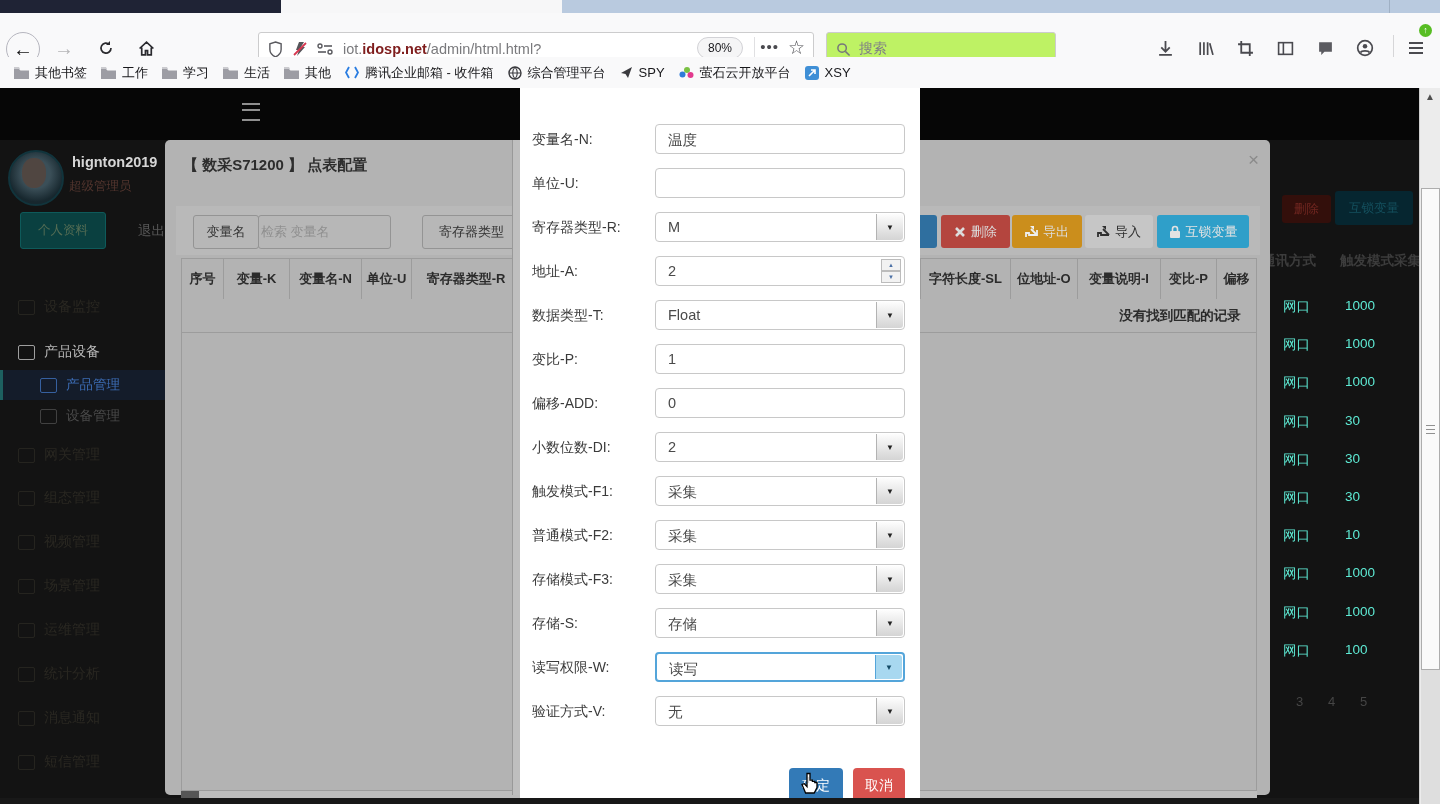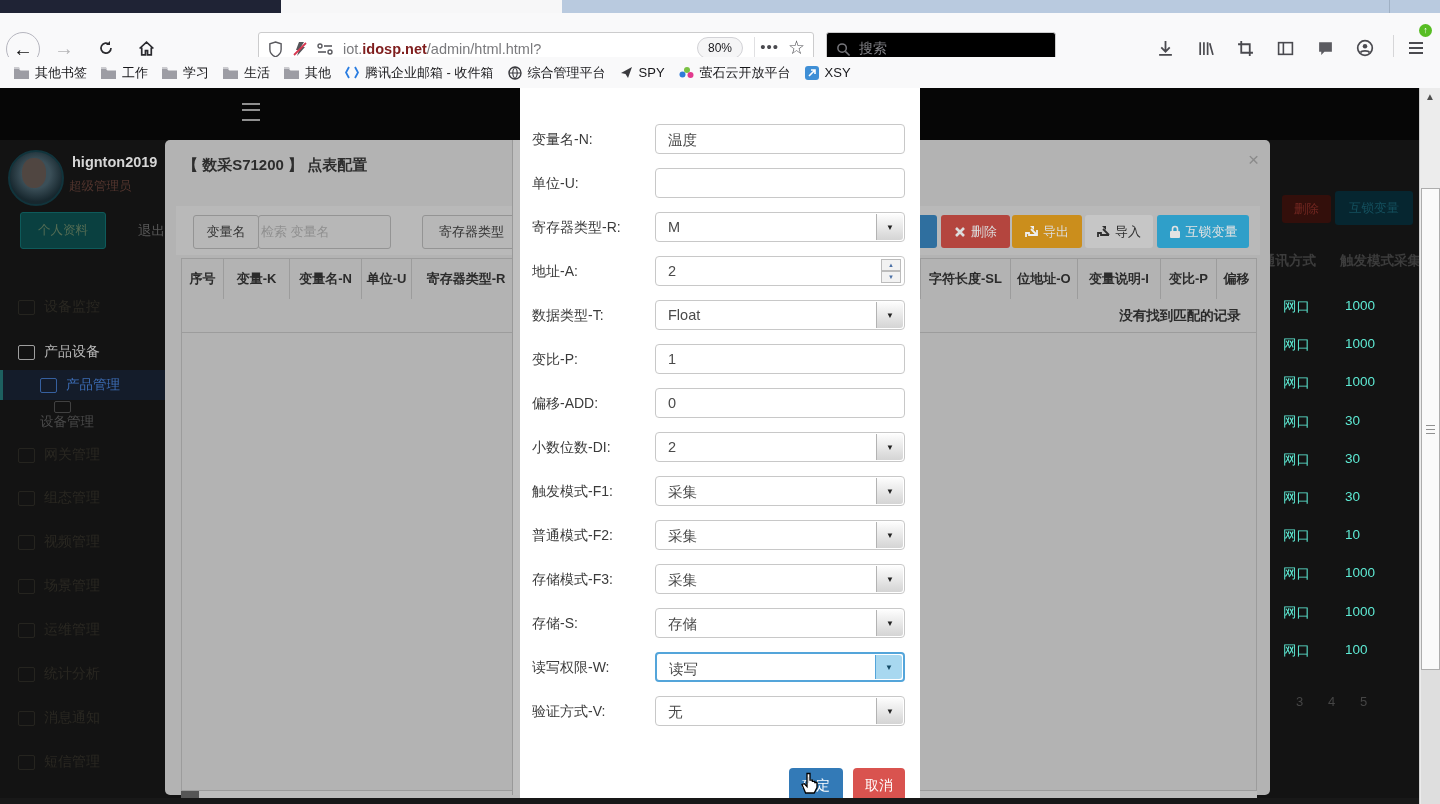--- a/index.html
+++ b/index.html
@@ -16,21 +16,21 @@
   #back-btn{left:6px;border:1px solid #b6b6bf;border-radius:50%;background:#f9f9fa}
   #fwd-btn{left:48px;color:#b5b5b7}
   #urlbar{left:258px;top:19px;width:554px;height:32px;background:#fff;border:1px solid #cccccd;border-radius:3px;display:flex;align-items:center}
   .ubicon{margin-left:9px;display:flex;align-items:center}
   #url-text{margin-left:10px;font-size:14.5px;color:#7a7a7d;white-space:nowrap}
   #url-text b{color:#7f1d1d;font-weight:bold}
   #zoom-pill{position:absolute;right:70px;top:4px;padding:3px 10px;border:1px solid #d2d2d6;border-radius:12px;background:#f5f5f6;font-size:12px;color:#1a1a1e}
   #pill-sep{position:absolute;right:58px;top:4px;width:1px;height:24px;background:#e0e0e2}
   #more-icon{position:absolute;right:34px;top:5px;font-size:15px;color:#4a4a4f;letter-spacing:1px}
   #star-icon{position:absolute;right:8px;top:3px;font-size:19px;color:#4a4a4f}
-  #searchbox{left:826px;top:19px;width:228px;height:32px;background:#000000;border:1px solid #cccccd;border-radius:3px;display:flex;align-items:center}
+  #searchbox{left:826px;top:19px;width:228px;height:32px;background:#bef264;border:1px solid #cccccd;border-radius:3px;display:flex;align-items:center}
   #search-ph{margin-left:8px;font-size:14px;color:#808085}
   .ticon{position:absolute;top:24px;width:22px;height:22px;display:flex;align-items:center;justify-content:center}
   #icon-divider{left:1393px;top:22px;width:1px;height:26px;background:#d6d6d8}
   #menu-badge{left:1419px;top:11px;width:13px;height:13px;border-radius:50%;background:#57bd23;color:#fff;font-size:9px;line-height:13px;text-align:center;font-weight:bold}
   #bookmarksbar{left:0;top:57px;width:1440px;height:31px;background:#f9f9fa;display:flex;align-items:center}
   .bm{display:flex;align-items:center;margin-left:14px;font-size:13px;color:#18181b;white-space:nowrap}
   .bm .bi{margin-right:6px;display:flex}
   
   #page{left:0;top:88px;width:1440px;height:716px;background:#131313;overflow:hidden}
   #admin-header{left:0;top:0;width:1440px;height:52px;background:#060606}
@@ -314,21 +314,21 @@
         <span>设备监控</span>
       </div>
       <div class="mi abs mi-l1 mi-open" style="top: 249px;">
         <span class="mic"></span>
         <span>产品设备</span>
       </div>
       <div class="mi abs mi-l2 mi-sel" style="top: 282px;">
         <span class="mic"></span>
         <span>产品管理</span>
       </div>
-      <div class="mi abs mi-l2" style="top: 313px; flex-direction: column;">
+      <div class="mi abs mi-l2" style="top: 313px;">
         <span class="mic"></span>
         <span>设备管理</span>
       </div>
       <div class="mi abs mi-l1" style="top: 352px;">
         <span class="mic"></span>
         <span>网关管理</span>
       </div>
       <div class="mi abs mi-l1" style="top: 395px;">
         <span class="mic"></span>
         <span>组态管理</span>

